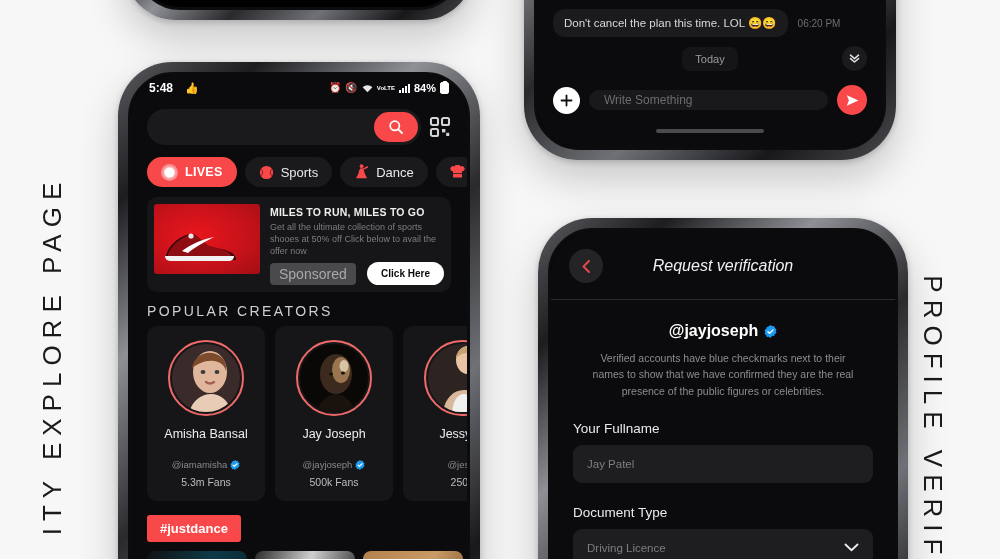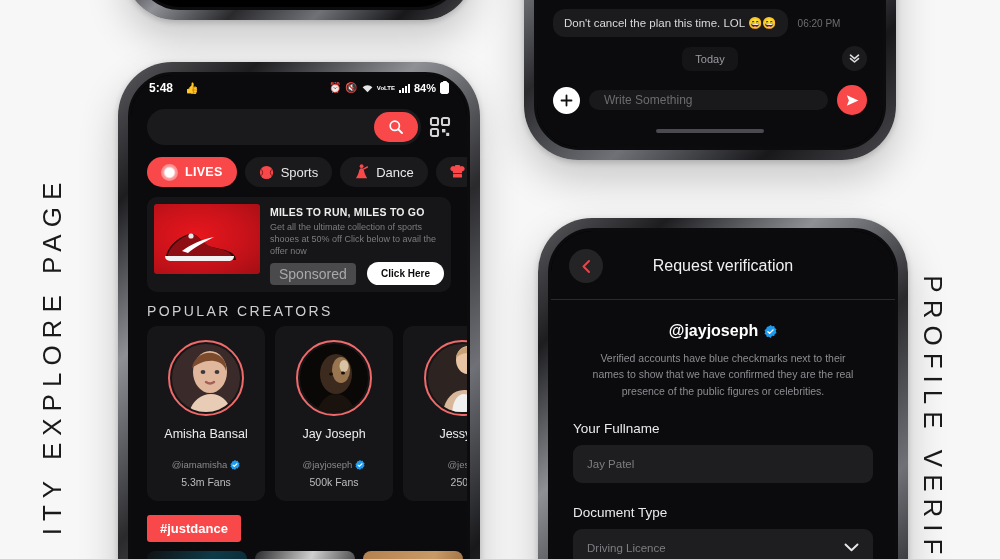--- a/index.html
+++ b/index.html
@@ -149,21 +149,21 @@
   .today-pill { background: #151517; color: #9a9aa0; font-size: 11px; padding: 6px 13px; border-radius: 8px; }
   .scroll-down { position: absolute; right: 16px; width: 25px; height: 25px; border-radius: 50%; background: #1b1b1d; display: flex; align-items: center; justify-content: center; }
   .composer { display: flex; align-items: center; gap: 9px; padding: 0 16px; }
   .plus-btn { width: 27px; height: 27px; border-radius: 50%; background: #fff; display: flex; align-items: center; justify-content: center; color: #111; font-size: 19px; font-weight: 300; line-height: 0; }
   .composer-field { flex: 1; height: 20px; background: #19191b; border-radius: 18px; display: flex; align-items: center; padding: 0 15px; color: #6c6c70; font-size: 12px; }
   .send-btn { width: 30px; height: 30px; border-radius: 50%; background: #f9484a; display: flex; align-items: center; justify-content: center; }
   .home-bar { width: 108px; height: 4px; border-radius: 3px; background: #4b4b4f; margin: 14px auto 0; }
 
   
   #phone-verify { left: 538px; top: 218px; width: 370px; height: 560px; }
-  .vf-header { display: flex; align-items: center; padding: 18px 18px 16px; position: relative; }
+  .vf-header { display: flex; align-items: center; padding: 18px 18px 16px; position: relative; font-style: italic; }
   .back-btn { width: 34px; height: 34px; border-radius: 50%; background: #242426; display: flex; align-items: center; justify-content: center; }
   .vf-title { position: absolute; left: 0; right: 0; text-align: center; color: #f0f0f2; font-size: 16px; font-weight: 400; pointer-events: none; }
   .vf-divider { height: 1px; background: #2b2b2e; }
   .vf-handle { text-align: center; color: #fff; font-size: 16px; font-weight: 700; padding: 22px 0 0; display: flex; align-items: center; justify-content: center; gap: 6px; }
   .vf-desc { color: #8d8d92; font-size: 10.5px; line-height: 1.55; text-align: center; padding: 10px 34px 0; }
   .field-group { padding: 22px 22px 0; }
   .field-label { color: #eaeaee; font-size: 13.5px; margin-bottom: 9px; }
   .field-input { height: 38px; background: #1e1e20; border-radius: 9px; display: flex; align-items: center; padding: 0 14px; color: #7d7d82; font-size: 11.5px; justify-content: space-between; }
 
   svg { display: block; }

